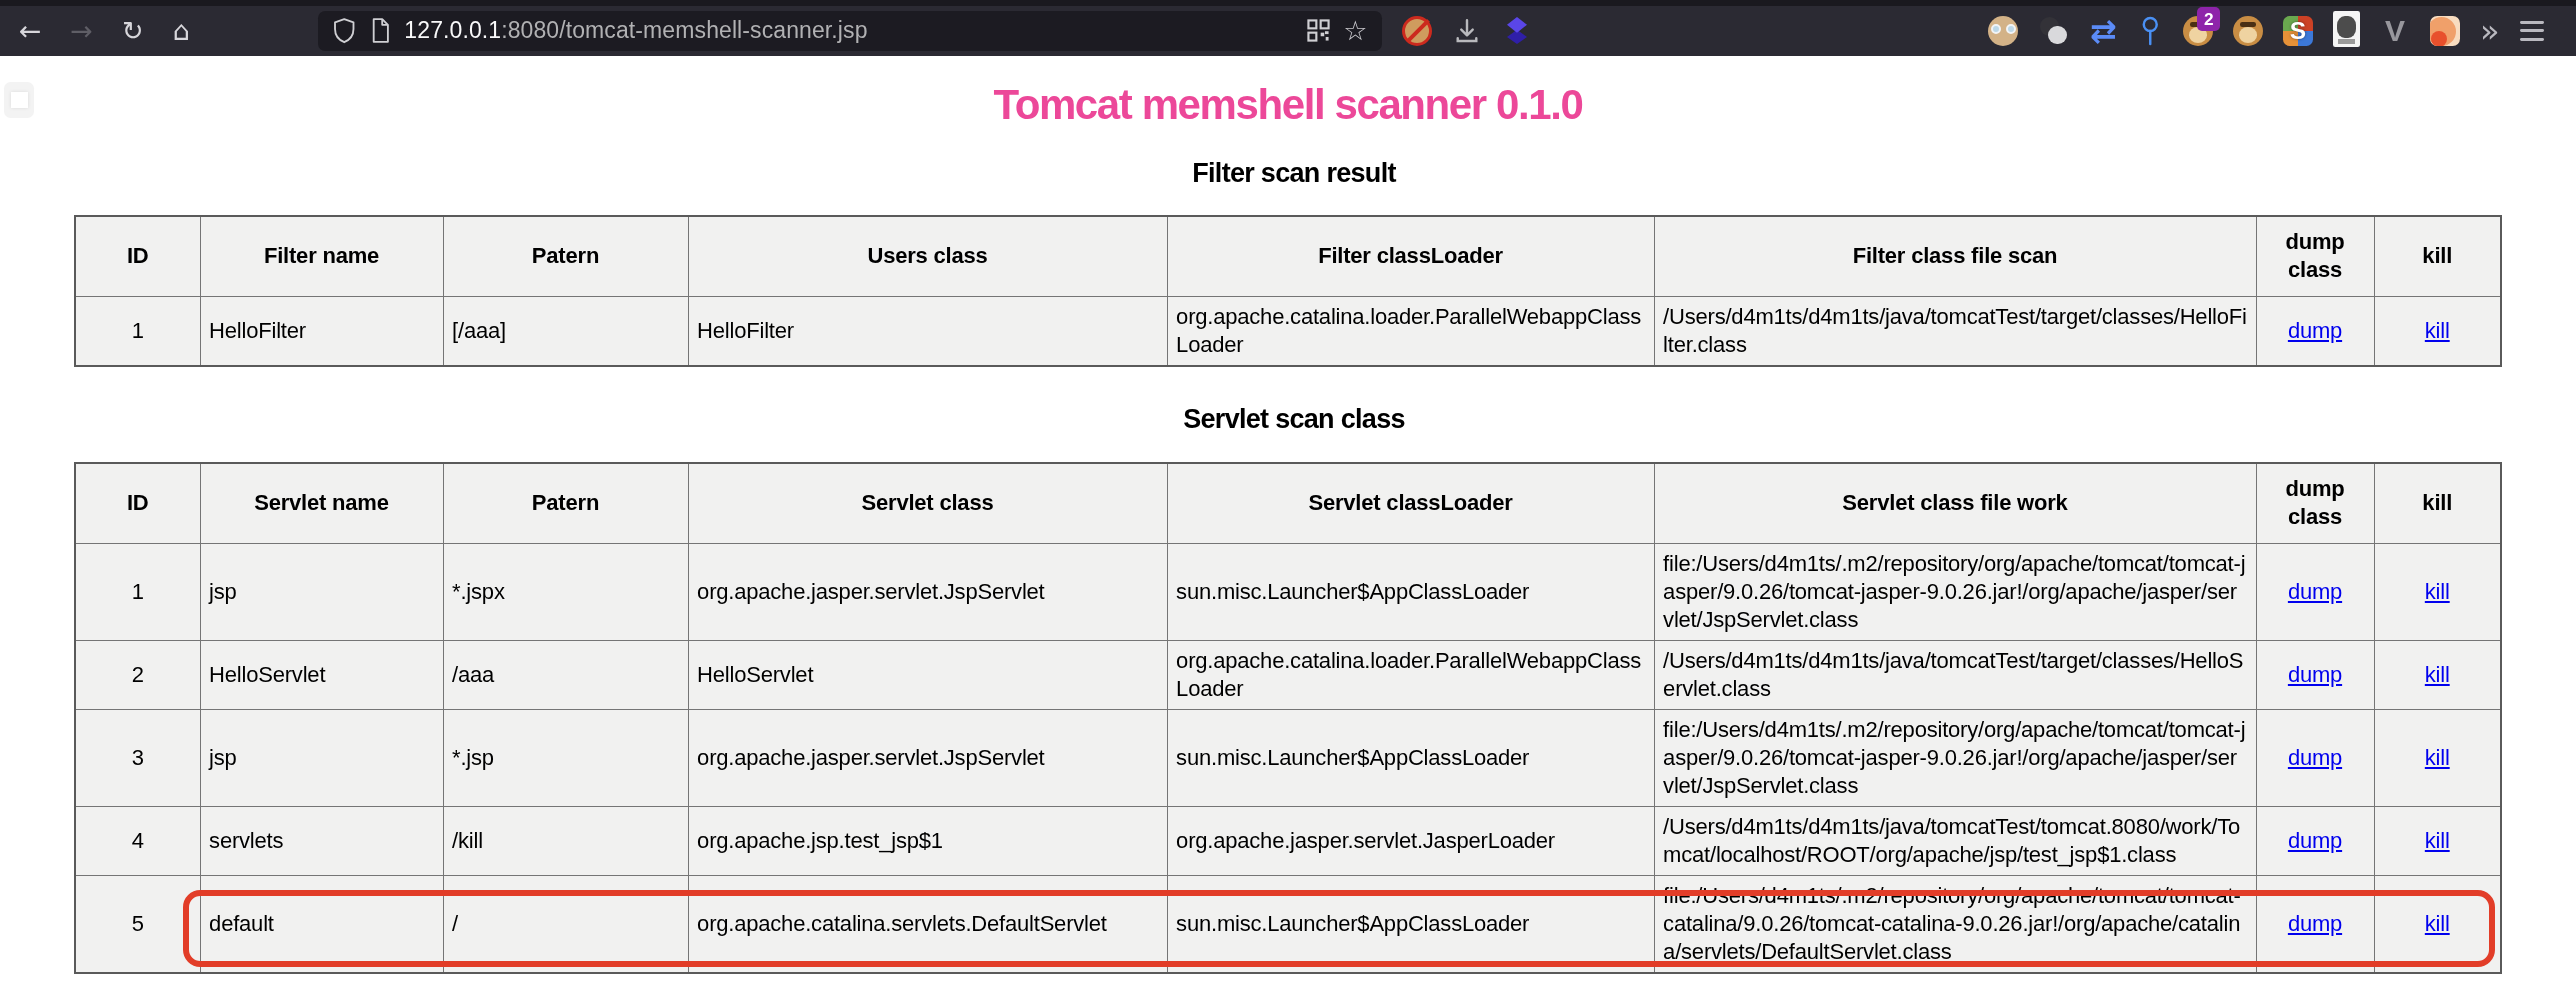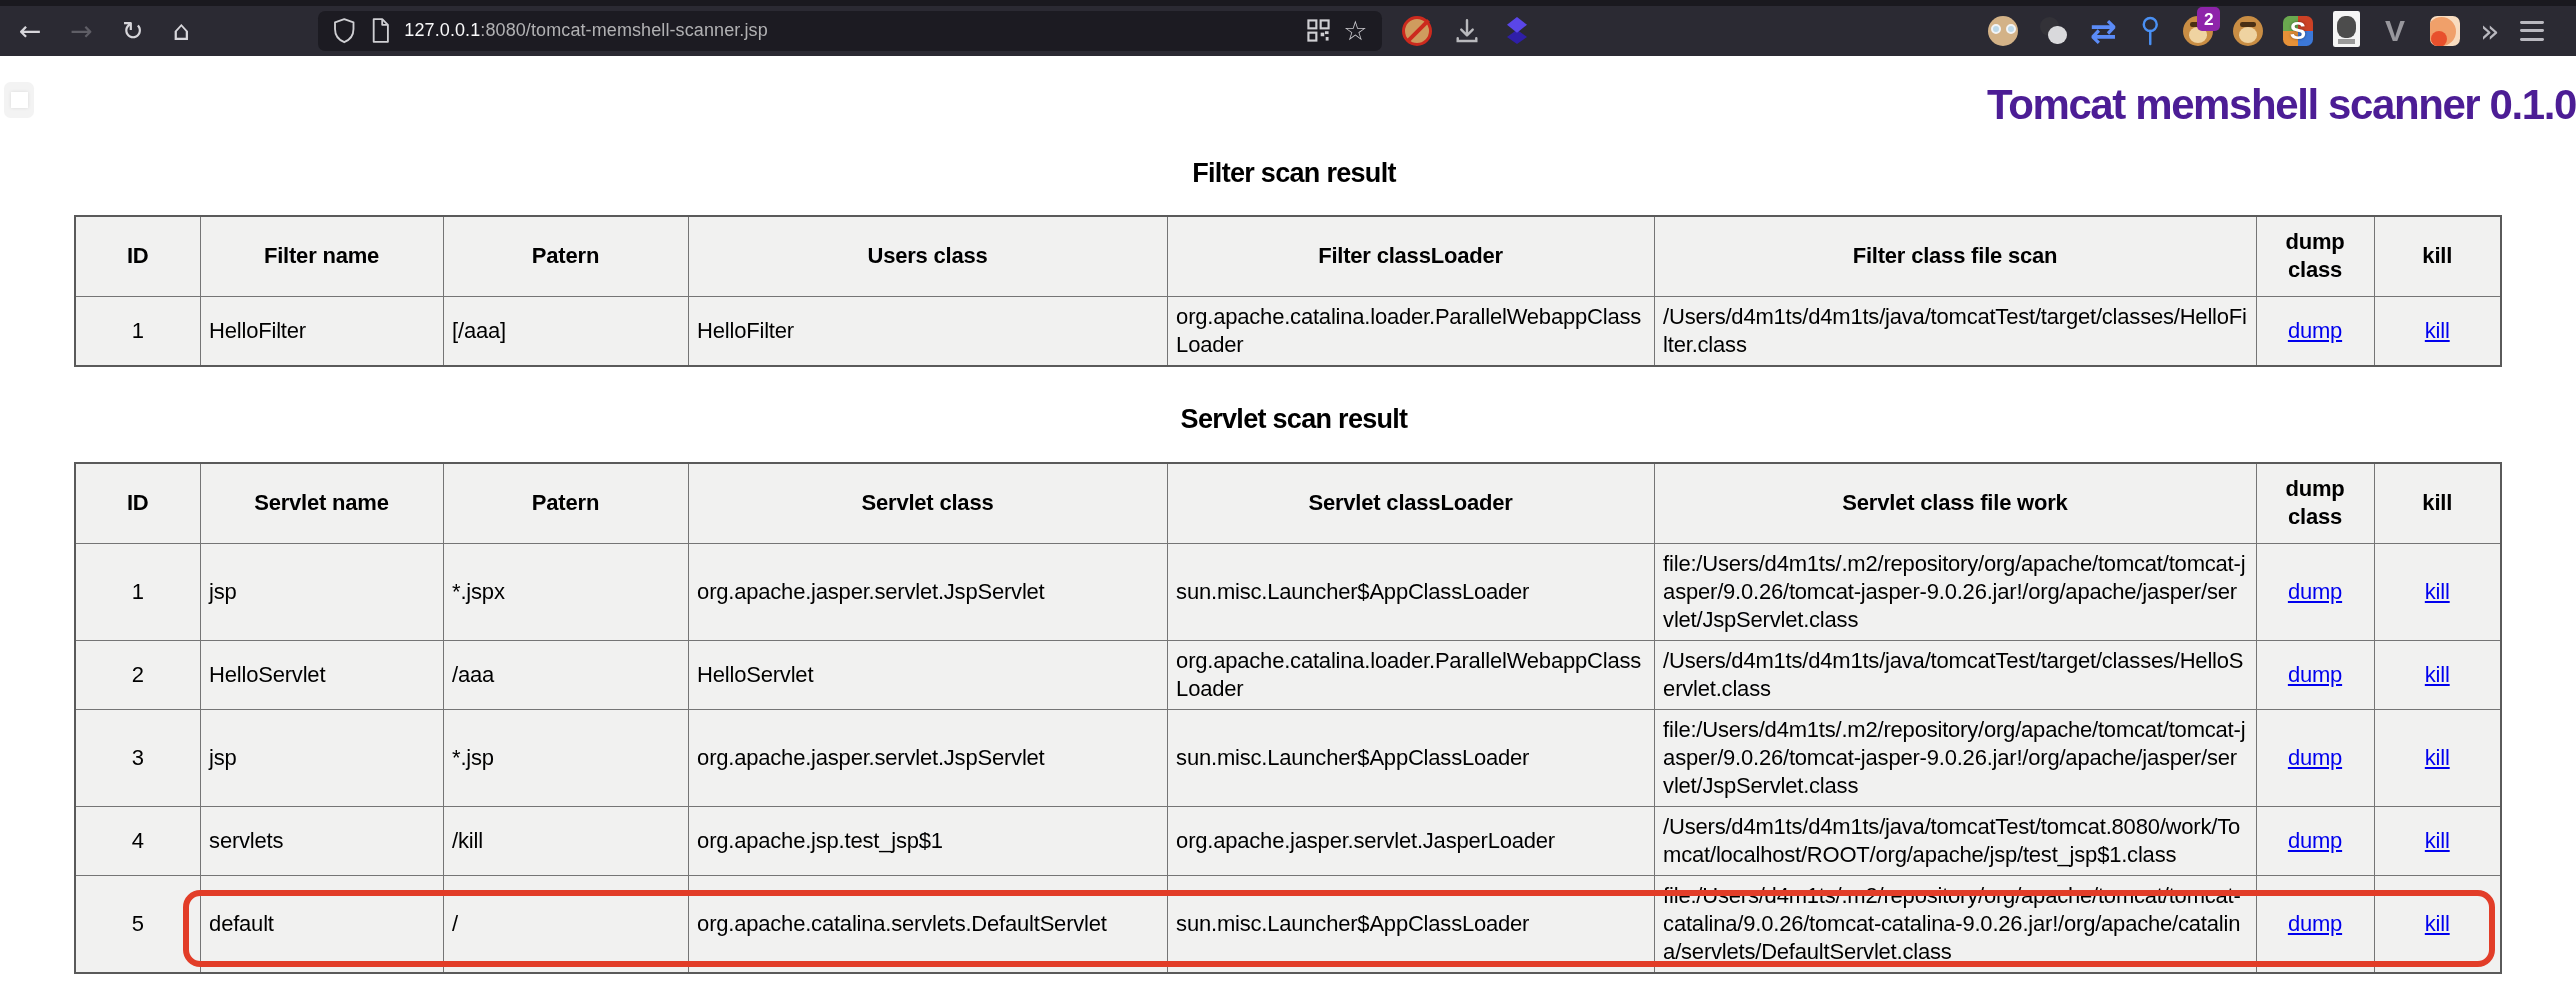--- a/index.html
+++ b/index.html
@@ -27,21 +27,21 @@
   .nav-glyph.reload { font-size: 26px; }
 
   .urlbar {
     margin-left: 128px;
     width: 1064px; height: 40px;
     background: #1c1b22; border-radius: 7.2px;
     display: flex; align-items: center;
     padding: 0 14.4px; gap: 13px;
   }
   .urlbar svg { flex: 0 0 auto; }
-  .url-text { flex: 1; font-size: 18px; white-space: nowrap; overflow: hidden; letter-spacing: 0.1px; }
+  .url-text { flex: 1; font-size: 23px; white-space: nowrap; overflow: hidden; letter-spacing: 0.1px; }
   .url-domain { color: #f9f9fa; }
   .url-rest { color: #b1b1b3; }
   .star-glyph { font-size: 27px; color: #c9c8cd; line-height: 1; font-family: "DejaVu Sans", sans-serif; }
 
   .ext-group { display: flex; align-items: center; gap: 20px; margin-left: 20px; }
   .spacer { flex: 1; }
 
   .ext { width: 30px; height: 30px; position: relative; flex: 0 0 auto; }
 
   .ext-blocked {
@@ -98,22 +98,22 @@
   .page { position: relative; width: 100%; height: 941px; background: #fff; }
 
   .corner-widget {
     position: absolute; left: 4.3px; top: 1.4px; width: 30px; height: 36px;
     background: #f3f3f3; border-radius: 6.5px;
     display: flex; align-items: center; justify-content: center;
   }
   .corner-widget .inner { width: 16.5px; height: 16.5px; background: #ffffff; box-shadow: 0 0 3.6px rgba(0,0,0,0.10); }
 
   h1.title {
-    margin: 24.5px 0 0 0; text-align: right;
-    font-size: 42px; letter-spacing: -1.4px; color: #4c1d95;
+    margin: 24.5px 0 0 0; text-align: center;
+    font-size: 42px; letter-spacing: -1.4px; color: #ec4899;
   }
   h3.section {
     text-align: center; font-size: 27px; letter-spacing: -0.7px; color: #000;
     margin: 29px 0 26px 12px;
   }
   h3.section.second { margin-top: 37px; margin-bottom: 27px; }
 
   table.scan {
     width: 2426px; margin: 0 auto;
     border-collapse: collapse; table-layout: fixed;
@@ -282,21 +282,21 @@
         <td class="c-break">[/aaa]</td>
         <td class="c-break">HelloFilter</td>
         <td class="c-break">org.apache.catalina.loader.ParallelWebappClassLoader</td>
         <td class="c-break">/Users/d4m1ts/d4m1ts/java/tomcatTest/target/classes/HelloFilter.class</td>
         <td class="c-link"><a>dump</a></td>
         <td class="c-link"><a>kill</a></td>
       </tr>
     </tbody>
   </table>
 
-  <h3 class="section second">Servlet scan result</h3>
+  <h3 class="section second">Servlet scan class</h3>
 
   <table class="scan">
     <colgroup>
       <col style="width:125px">
         <col style="width:243px">
         <col style="width:245px">
         <col style="width:479px">
       <col style="width:487px">
         <col style="width:602px">
         <col style="width:118px">

